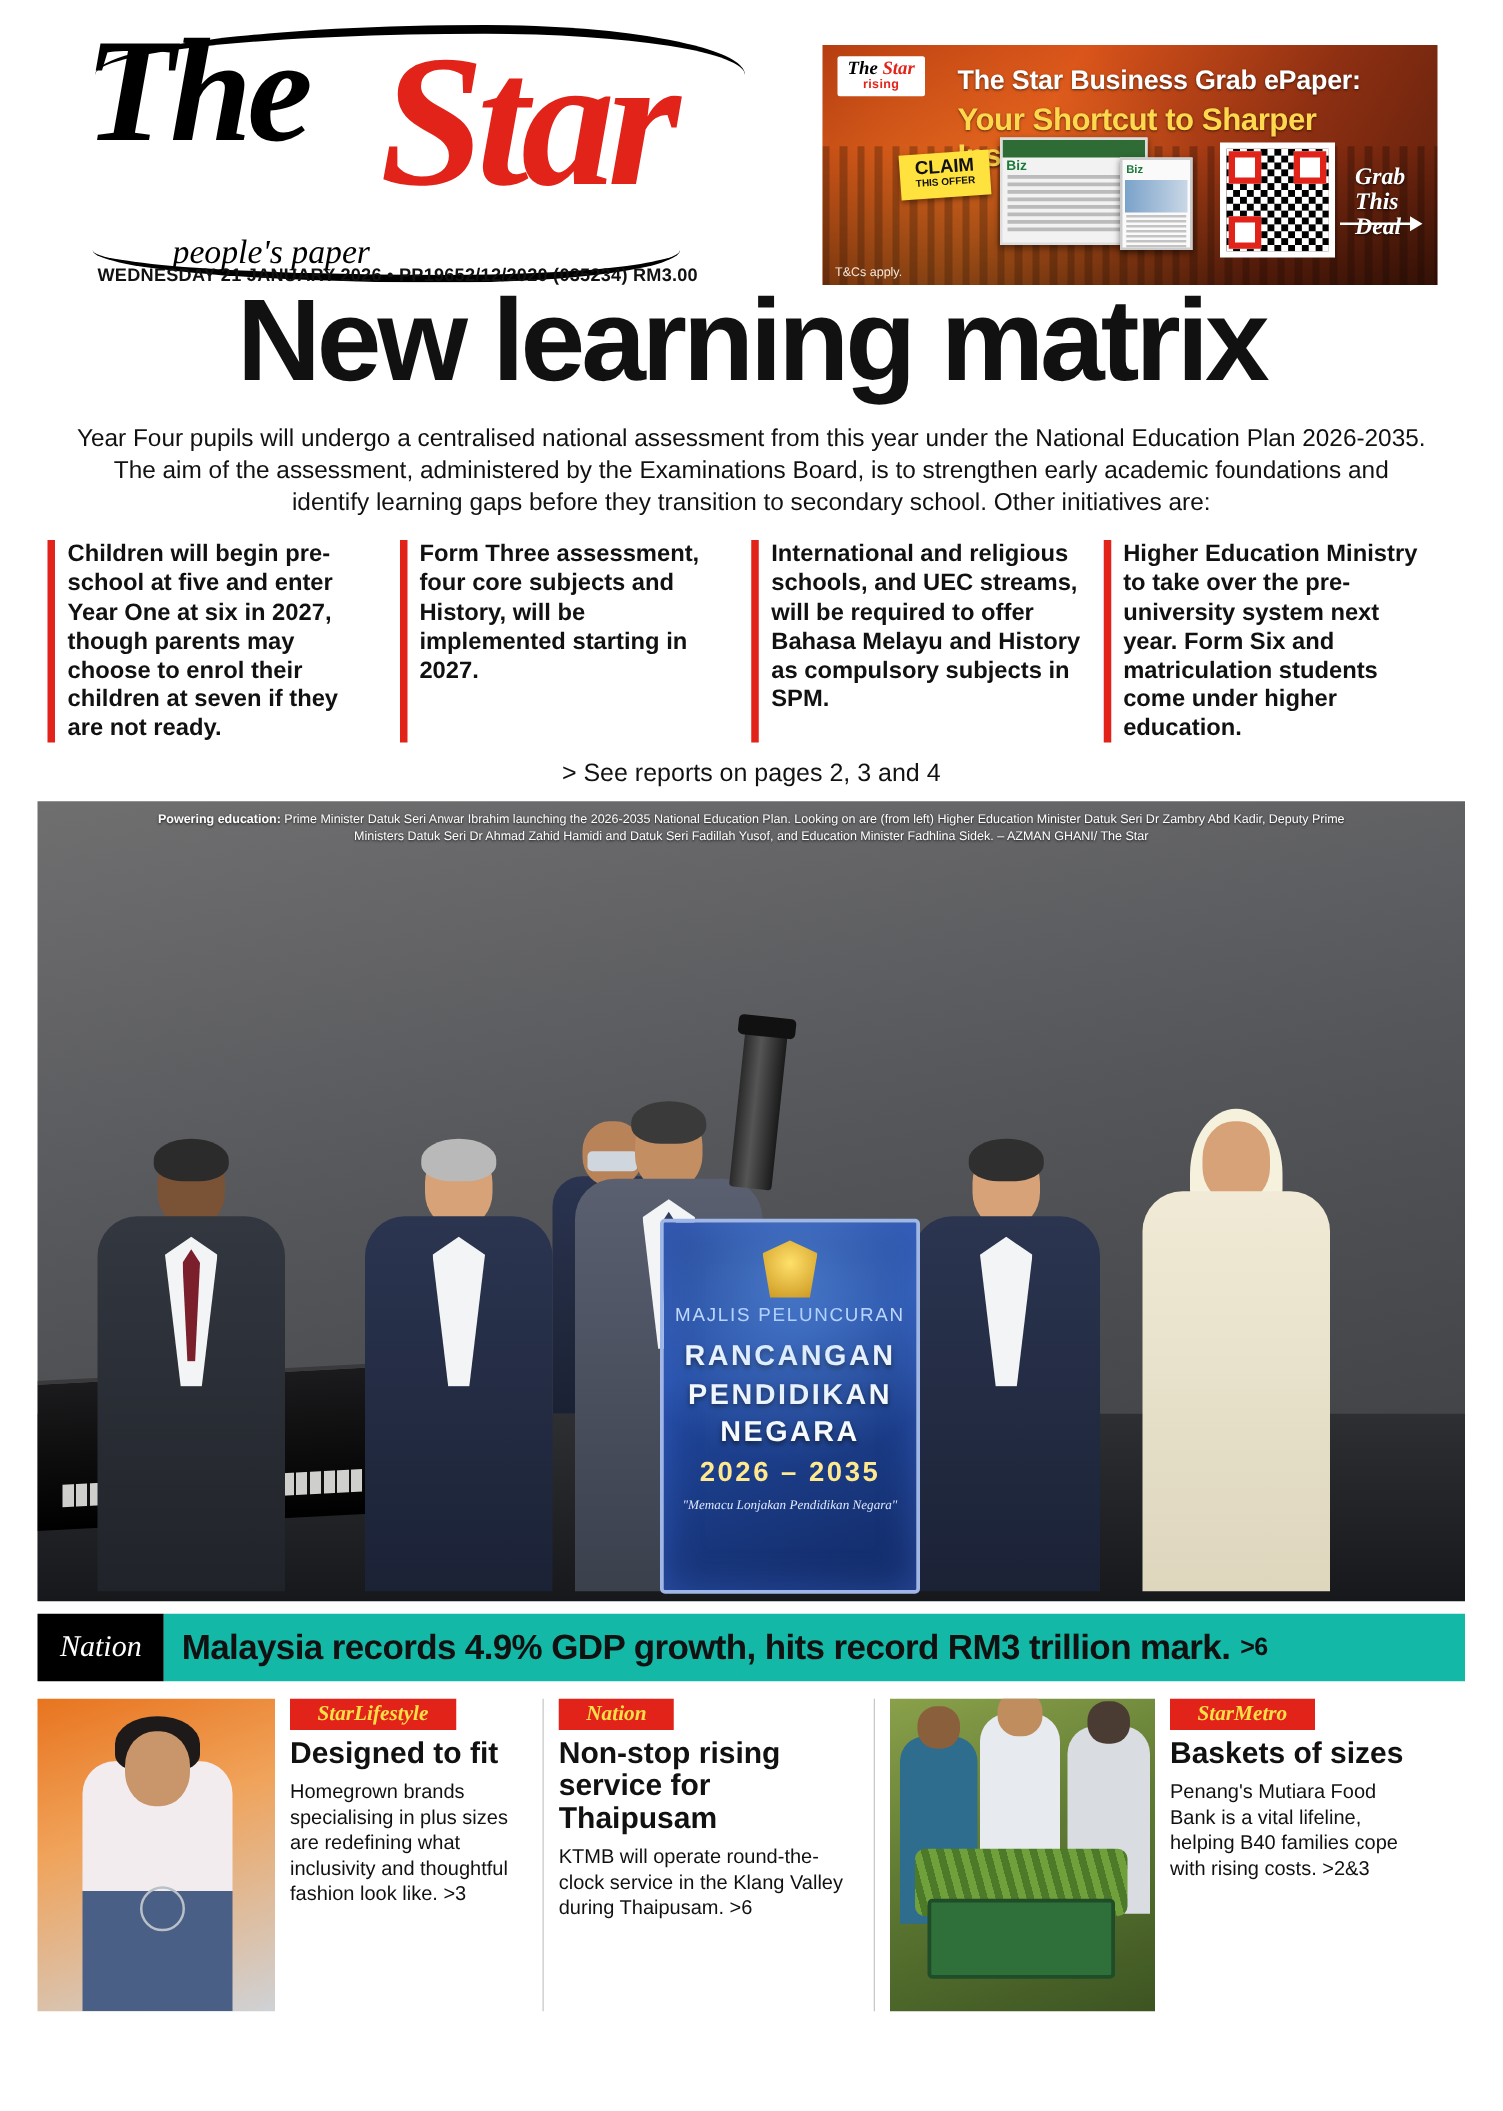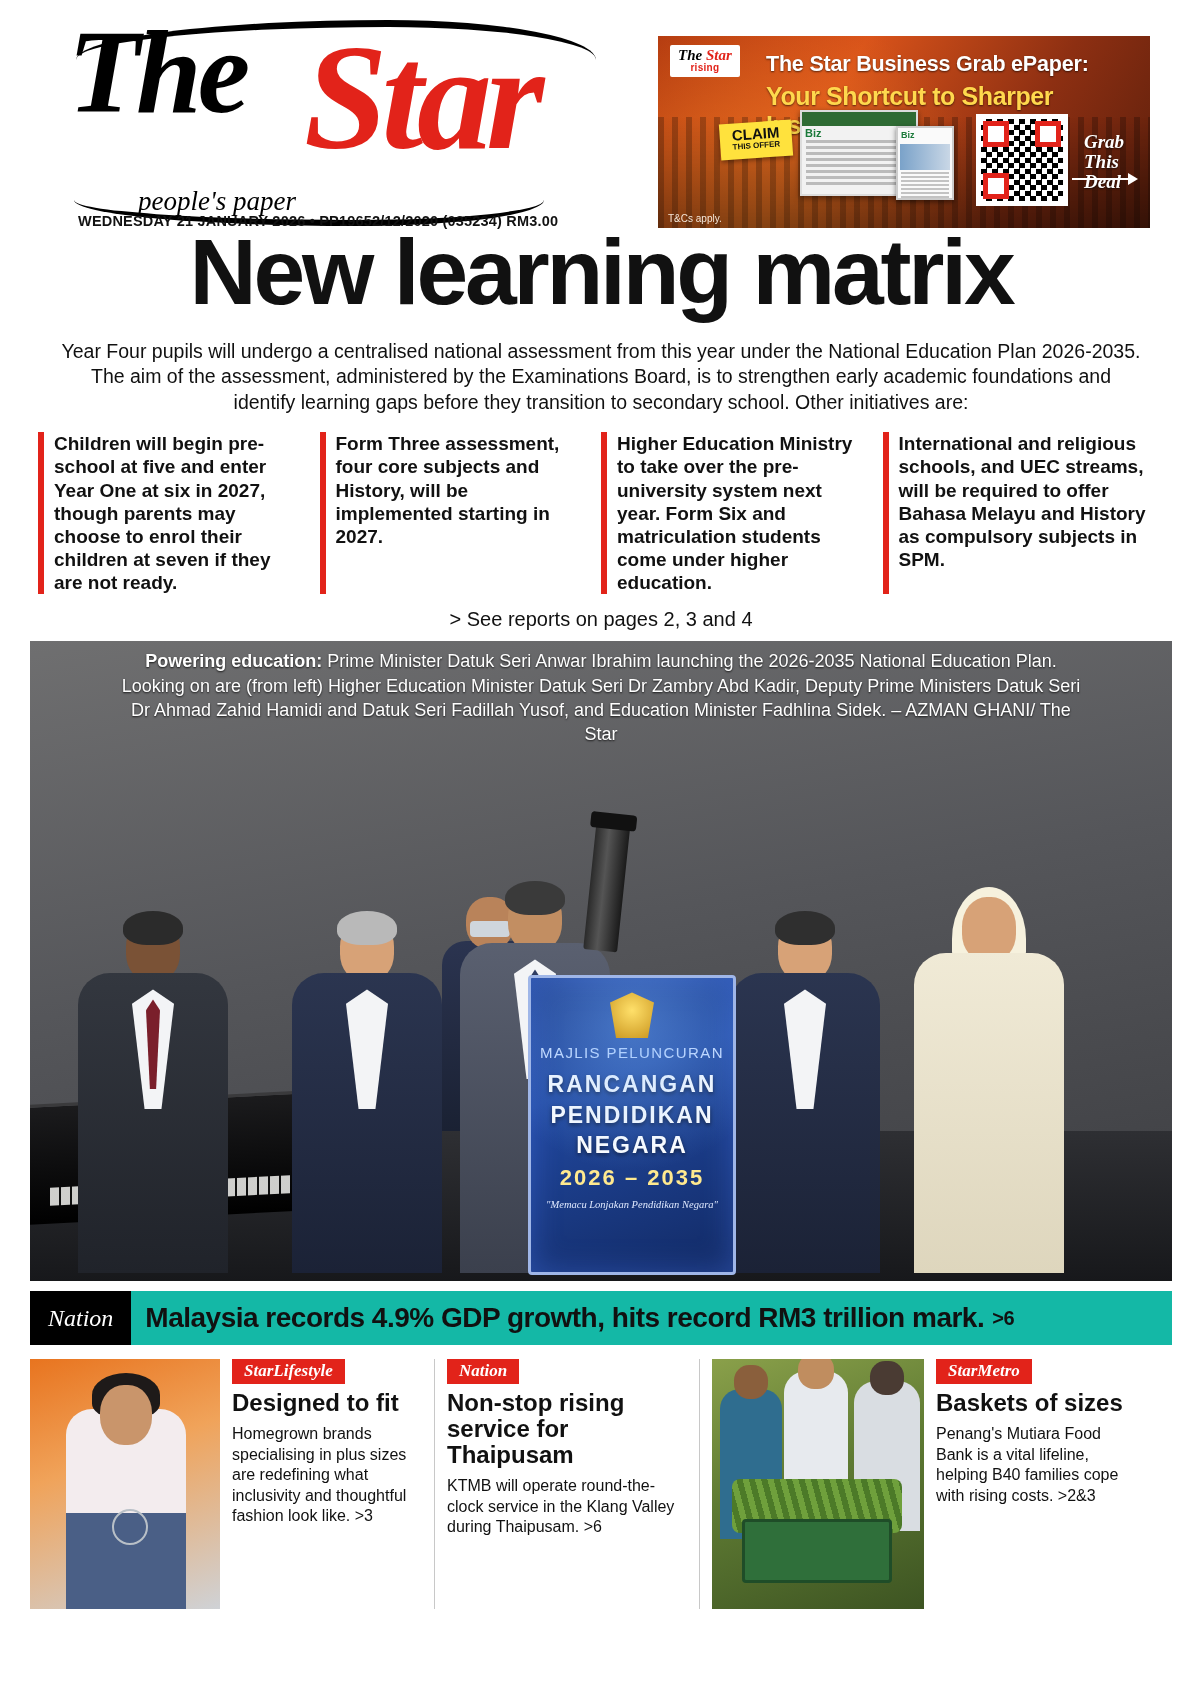--- a/index.html
+++ b/index.html
@@ -178,21 +178,21 @@
 
   
   .photo {
     position: relative; height: 640px; margin: 0 4px 0;
     background: linear-gradient(170deg, #6f6f70 0%, #55565a 45%, #3b3c40 100%);
     overflow: hidden;
   }
   .caption {
     position: absolute; left: 0; right: 0; top: 8px;
     text-align: center; color: #fff;
-    font-size: 18px; line-height: 1.35;
+    font-size: 10px; line-height: 1.35;
     padding: 0 90px;
     text-shadow: 0 1px 2px rgba(0,0,0,.8);
     z-index: 6;
   }
   .caption b { font-weight: bold; }
   .stage-floor {
     position: absolute; left: 0; right: 0; bottom: 0; height: 150px;
     background: linear-gradient(180deg, #2e2f33, #17181b);
   }
   .piano {
@@ -323,23 +323,23 @@
     padding: 0 14px; font-size: 28px; font-weight: bold; letter-spacing: -.5px;
   }
   .strip-main span.pg { font-size: 20px; font-weight: bold; margin-left: 8px; }
 
   
   .teasers { display: flex; margin: 14px 4px 0; height: 250px; }
   .t-col { display: flex; }
   .t-img { position: relative; overflow: hidden; }
   .t-txt { padding: 0 12px; }
   .kicker {
-    display: inline-block; background: #e2231a; color: #ffffff;
+    display: inline-block; background: #e2231a; color: #fde047;
     font-family: "Liberation Serif", serif; font-style: italic; font-weight: bold;
-    font-size: 17px; padding: 2px 12px 3px; margin-bottom: 6px;
+    font-size: 17px; padding: 2px 22px 3px; margin-bottom: 6px;
   }
   .t-head { font-size: 24px; font-weight: bold; line-height: 1.08; margin-bottom: 8px; }
   .t-body { font-size: 16px; line-height: 1.28; }
   .vdiv { width: 1px; background: #c8c8c8; margin: 0 12px; }
 
   .img-fashion {
     width: 190px; height: 250px;
     background: linear-gradient(160deg,#e8741f 0%, #f0a35a 40%, #cfd2d6 100%);
     position: relative;
   }
@@ -438,22 +438,22 @@
       <div class="promo-tc">T&amp;Cs apply.</div>
     </div>
   </div>
 
   <h1 class="headline">New learning matrix</h1>
   <p class="standfirst">Year Four pupils will undergo a centralised national assessment from this year under the National Education Plan 2026-2035. The aim of the assessment, administered by the Examinations Board, is to strengthen early academic foundations and identify learning gaps before they transition to secondary school. Other initiatives are:</p>
 
   <div class="bullets">
     <div class="bullet">Children will begin pre-school at five and enter Year One at six in 2027, though parents may choose to enrol their children at seven if they are not ready.</div>
     <div class="bullet">Form Three assessment, four core subjects and History, will be implemented starting in 2027.</div>
+    <div class="bullet">International and religious schools, and UEC streams, will be required to offer Bahasa Melayu and History as compulsory subjects in SPM.</div>
     <div class="bullet">Higher Education Ministry to take over the pre-university system next year. Form Six and matriculation students come under higher education.</div>
-    <div class="bullet">International and religious schools, and UEC streams, will be required to offer Bahasa Melayu and History as compulsory subjects in SPM.</div>
   </div>
 
   <div class="see-reports">&gt; See reports on pages 2, 3 and 4</div>
 
   <div class="photo">
     <div class="caption">
       <b>Powering education:</b><span> Prime Minister Datuk Seri Anwar Ibrahim launching the 2026-2035 National Education Plan. Looking on are (from left) Higher Education Minister Datuk Seri Dr Zambry Abd Kadir, Deputy Prime Ministers Datuk Seri Dr Ahmad Zahid Hamidi and Datuk Seri Fadillah Yusof, and Education Minister Fadhlina Sidek. – AZMAN GHANI/ The Star</span>
     </div>
 
     <div class="stage-floor"></div>

